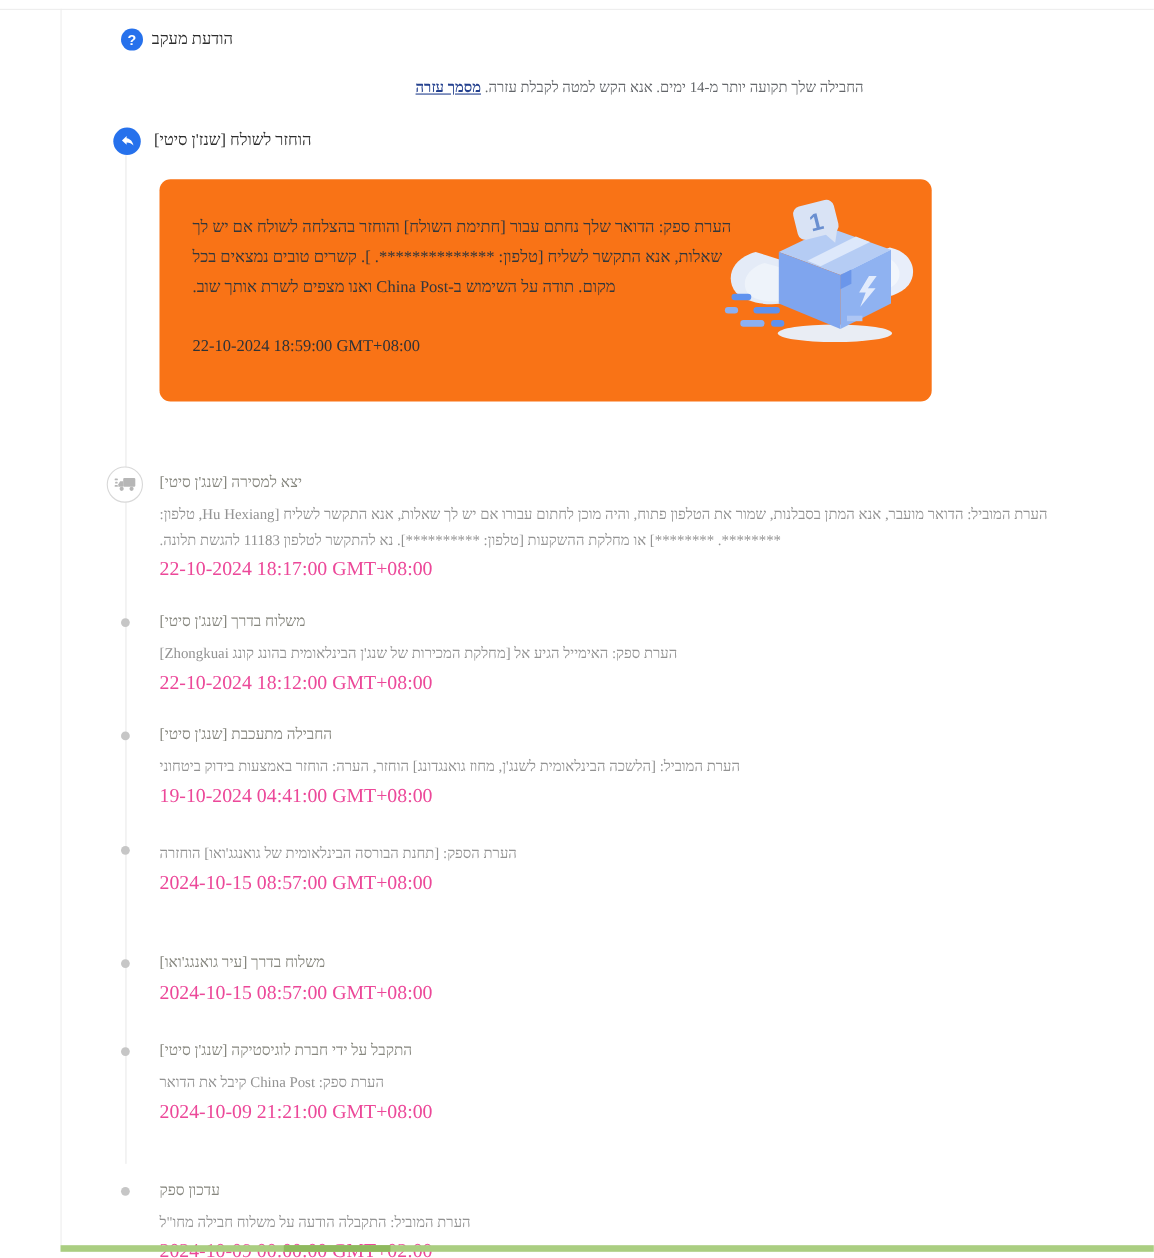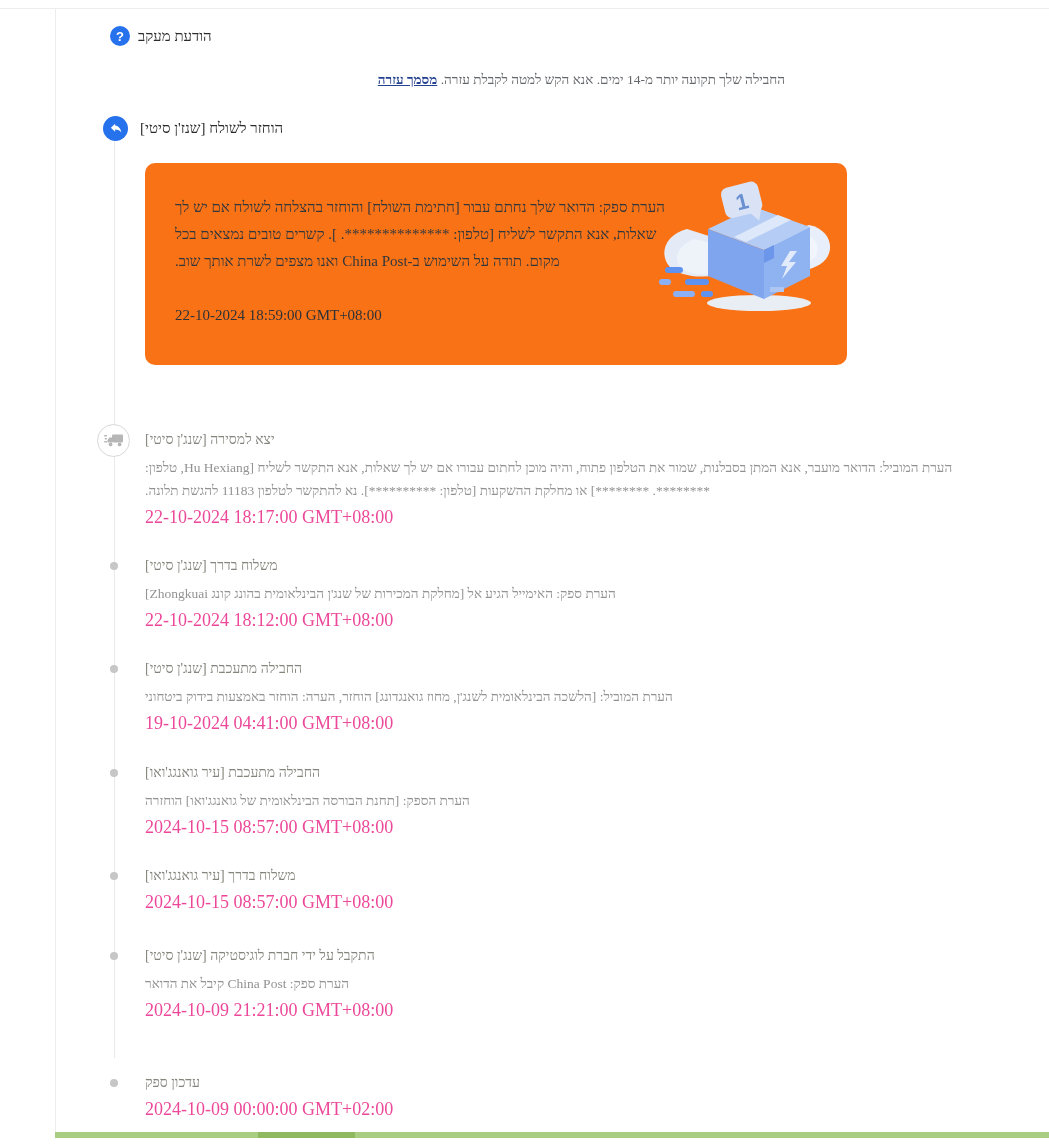--- a/index.html
+++ b/index.html
@@ -132,40 +132,40 @@
 
   <div class="event" style="top:632px">
     <span class="marker-dot"></span>
     <h3>החבילה מתעכבת [שנג'ן סיטי]</h3>
     <p class="note">הערת המוביל: [הלשכה הבינלאומית לשנג'ן, מחוז גואנגדונג] הוחזר, הערה: הוחזר באמצעות בידוק ביטחוני</p>
     <p class="ts">19-10-2024 04:41:00 GMT+08:00</p>
   </div>
 
   <div class="event" style="top:736px">
     <span class="marker-dot"></span>
-    <h3>החבילה מתעכבת [עיר גואנגג'ואו]</h3>
     <p class="note">הערת הספק: [תחנת הבורסה הבינלאומית של גואנגג'ואו] הוחזרה</p>
     <p class="ts">2024-10-15 08:57:00 GMT+08:00</p>
   </div>
 
   <div class="event" style="top:839px">
     <span class="marker-dot"></span>
     <h3>משלוח בדרך [עיר גואנגג'ואו]</h3>
     <p class="ts">2024-10-15 08:57:00 GMT+08:00</p>
   </div>
 
   <div class="event" style="top:919px">
     <span class="marker-dot"></span>
     <h3>התקבל על ידי חברת לוגיסטיקה [שנג'ן סיטי]</h3>
     <p class="note">הערת ספק: China Post קיבל את הדואר</p>
     <p class="ts">2024-10-09 21:21:00 GMT+08:00</p>
   </div>
 
   <div class="event" style="top:1046px">
     <span class="marker-dot"></span>
     <h3>עדכון ספק</h3>
+    <p class="note">הערת המוביל: התקבלה הודעה על משלוח חבילה מחו"ל</p>
     <p class="ts">2024-10-09 00:00:00 GMT+02:00</p>
   </div>
 
   <div class="green-bar">
     <div class="thumb"></div>
   </div>
 </div>
 
 </body></html>

